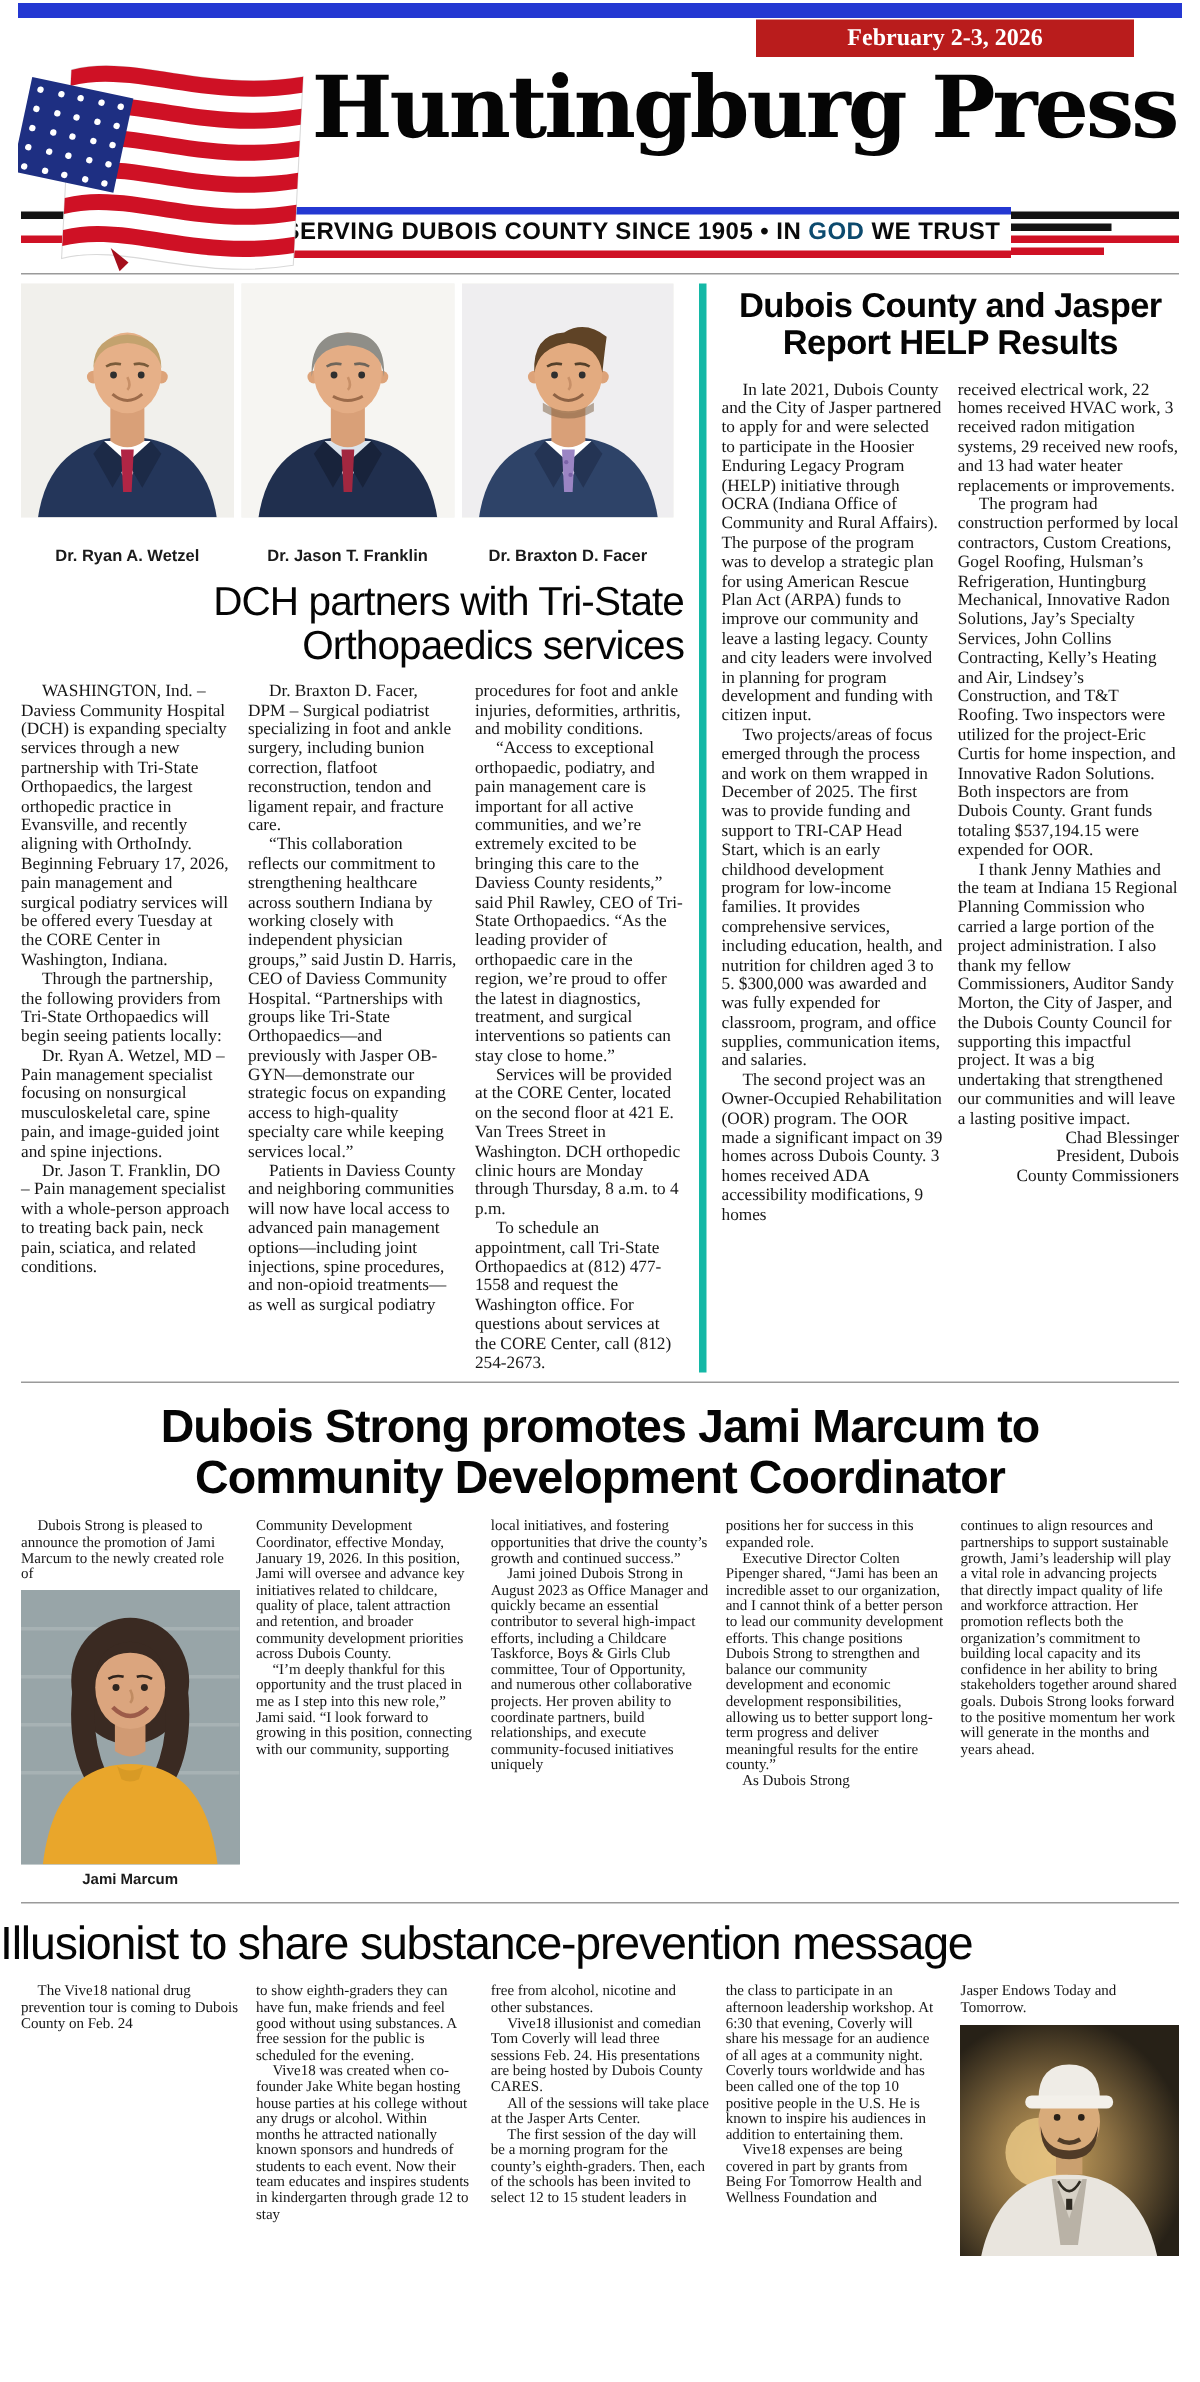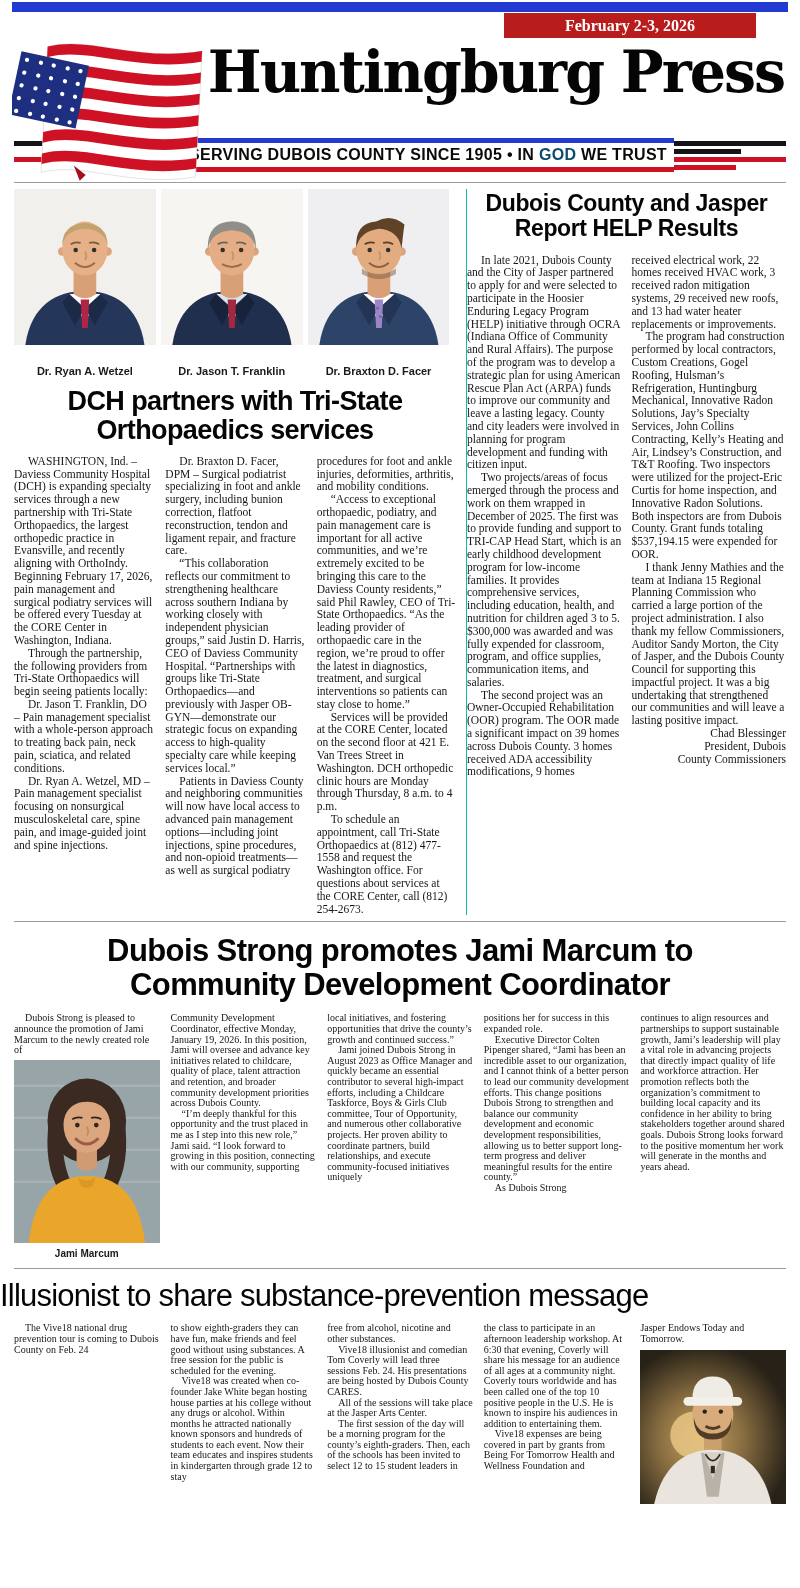--- a/index.html
+++ b/index.html
@@ -26,27 +26,27 @@
   .bar.b{background:#141414}.bar.r{background:#cf1125}
   .w100{width:100%}.w60{width:60%}.w55{width:55%}
   .tagline{flex:1;border-top:5px solid #2438d2;border-bottom:5px solid #cf1125;padding:3px 0;
     text-align:center;font-weight:bold;font-size:16px;letter-spacing:.3px;color:#0a0a0a}
   .tagline .god{color:#0c4a6e}
   .hrule{border:0;border-top:1px solid #9a9a9a;margin:6px 14px}
 
   
   .top-section{display:grid;grid-template-columns:452px 1fr;margin:0 14px}
   .dch{padding-right:10px}
-  .help{border-left:1px solid #14b8a6;}
+  .help{border-left:5px solid #14b8a6;padding-left:10px}
   .photos{display:flex;gap:5px}
   figure{margin:0}
   .photo{height:156px;overflow:hidden;background:#f0efec}
   .photo svg{width:100%;height:100%;display:block}
   figcaption{text-align:center;font-weight:bold;font-size:11px;padding:20px 0 2px;color:#1a1a1a}
-  .h-dch{font-size:27px;line-height:1.07;letter-spacing:-.6px;text-align:center;margin:8px 0 10px;font-weight:bold;color:#050505}
+  .h-dch{font-size:27px;line-height:1.07;letter-spacing:-.6px;text-align:right;margin:8px 0 10px;font-weight:normal;color:#050505}
   .h-help{font-size:23px;line-height:1.1;letter-spacing:-.4px;text-align:center;margin:2px 4px 12px;font-weight:bold;color:#050505}
   .cols3{display:grid;grid-template-columns:repeat(3,1fr);gap:12px}
   .cols2{display:grid;grid-template-columns:repeat(2,1fr);gap:10px}
   .cols5{display:grid;grid-template-columns:repeat(5,1fr);gap:11px;margin:0 14px}
 
   .body-lg,.body-sm{font-family:Liberation Serif, serif;color:#161616;text-align:left}
   .body-lg{font-size:11.5px;line-height:12.8px}
   .body-sm{font-size:10px;line-height:10.6px}
   .body-lg p{margin:0;text-indent:14px}
   .body-sm p{margin:0;text-indent:11px}
@@ -215,22 +215,22 @@
             </svg>
           </div>
           <figcaption>Dr. Braxton D. Facer</figcaption>
         </figure>
       </div>
       <h1 class="h-dch">DCH partners with Tri-State Orthopaedics services</h1>
       <div class="cols3">
         <div class="body-lg">
             <p>WASHINGTON, Ind. – Daviess Community Hospital (DCH) is expanding specialty services through a new partnership with Tri-State Orthopaedics, the largest orthopedic practice in Evansville, and recently aligning with OrthoIndy. Beginning February 17, 2026, pain management and surgical podiatry services will be offered every Tuesday at the CORE Center in Washington, Indiana.</p>
             <p>Through the partnership, the following providers from Tri-State Orthopaedics will begin seeing patients locally:</p>
+            <p>Dr. Ryan A. Wetzel, MD – Pain management specialist focusing on nonsurgical musculoskeletal care, spine pain, and image-guided joint and spine injections.</p>
             <p>Dr. Jason T. Franklin, DO – Pain management specialist with a whole-person approach to treating back pain, neck pain, sciatica, and related conditions.</p>
-            <p>Dr. Ryan A. Wetzel, MD – Pain management specialist focusing on nonsurgical musculoskeletal care, spine pain, and image-guided joint and spine injections.</p>
           </div>
         <div class="body-lg">
             <p>Dr. Braxton D. Facer, DPM – Surgical podiatrist specializing in foot and ankle surgery, including bunion correction, flatfoot reconstruction, tendon and ligament repair, and fracture care.</p>
             <p>“This collaboration reflects our commitment to strengthening healthcare across southern Indiana by working closely with independent physician groups,” said Justin D. Harris, CEO of Daviess Community Hospital. “Partnerships with groups like Tri-State Orthopaedics—and previously with Jasper OB-GYN—demonstrate our strategic focus on expanding access to high-quality specialty care while keeping services local.”</p>
             <p>Patients in Daviess County and neighboring communities will now have local access to advanced pain management options—including joint injections, spine procedures, and non-opioid treatments—as well as surgical podiatry</p>
           </div>
         <div class="body-lg cont">
             <p>procedures for foot and ankle injuries, deformities, arthritis, and mobility conditions.</p>
             <p>“Access to exceptional orthopaedic, podiatry, and pain management care is important for all active communities, and we’re extremely excited to be bringing this care to the Daviess County residents,” said Phil Rawley, CEO of Tri-State Orthopaedics. “As the leading provider of orthopaedic care in the region, we’re proud to offer the latest in diagnostics, treatment, and surgical interventions so patients can stay close to home.”</p>
             <p>Services will be provided at the CORE Center, located on the second floor at 421 E. Van Trees Street in Washington. DCH orthopedic clinic hours are Monday through Thursday, 8 a.m. to 4 p.m.</p>

